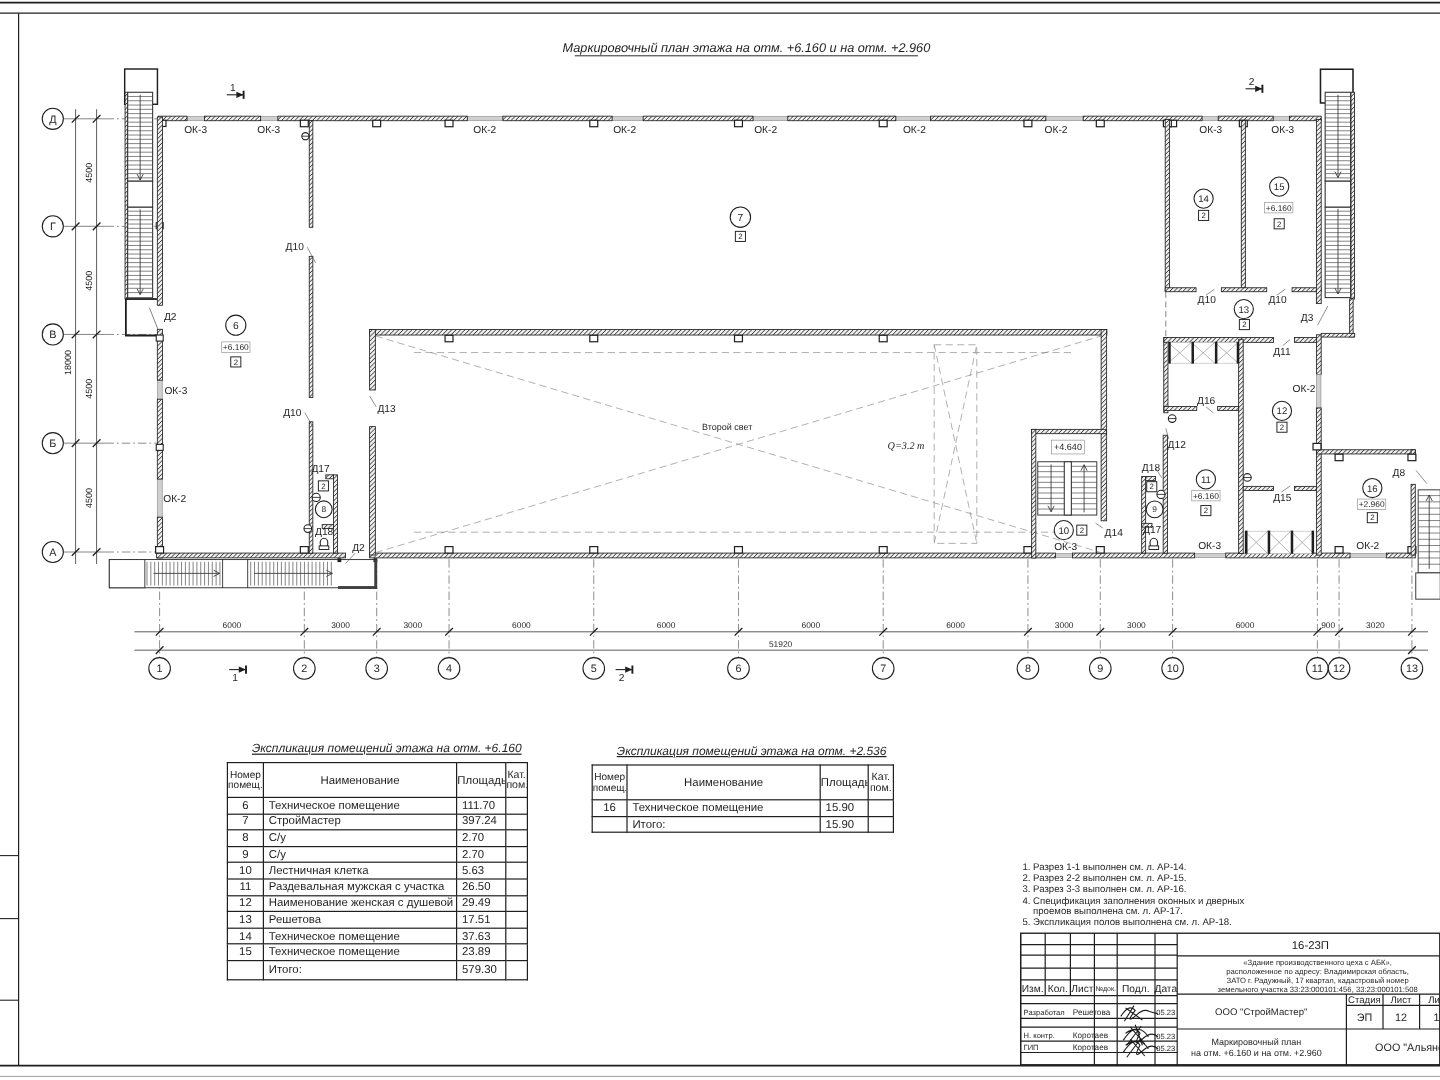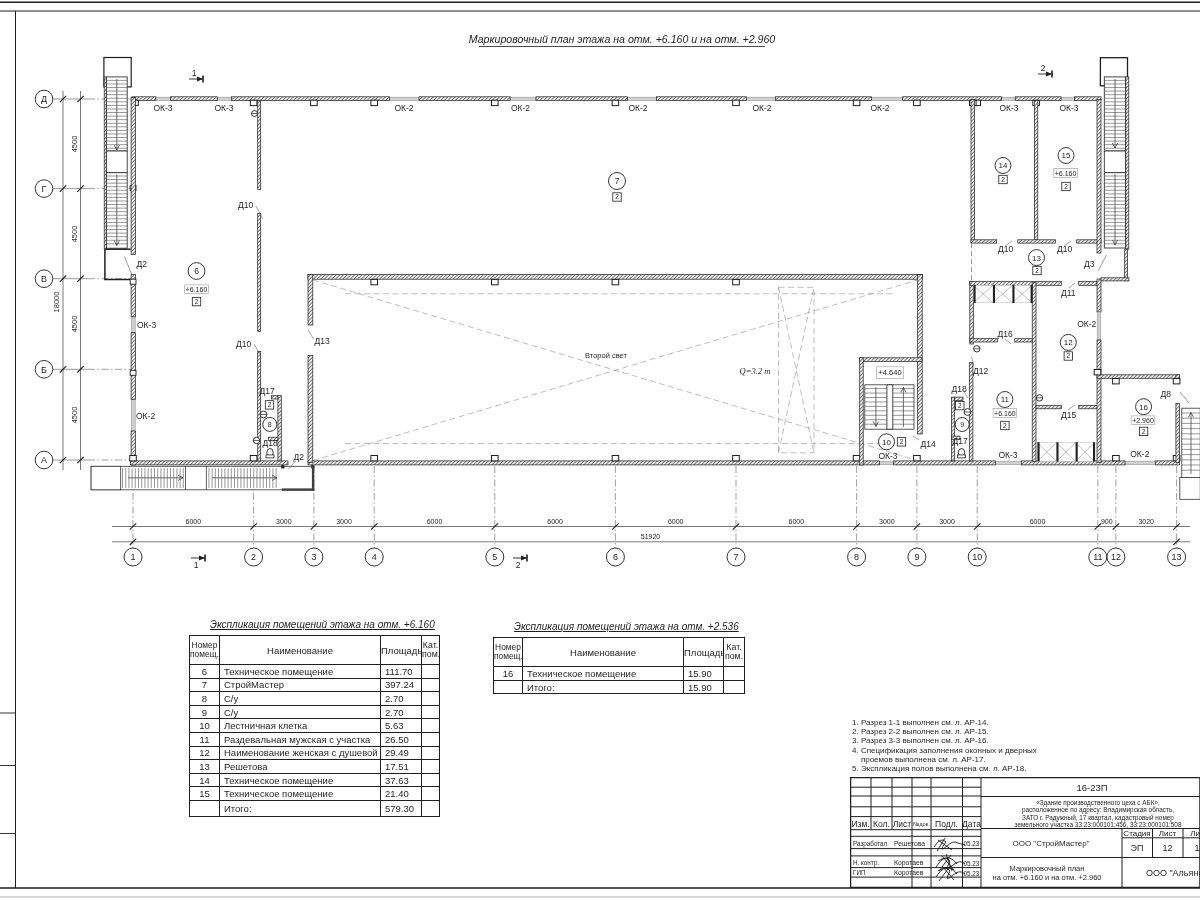--- a/index.html
+++ b/index.html
@@ -753,21 +753,21 @@
       </tr>
 <tr>
         <td class="c">14</td>
         <td>Техническое помещение</td>
         <td class="r">37.63</td>
         <td></td>
       </tr>
 <tr>
         <td class="c">15</td>
         <td>Техническое помещение</td>
-        <td class="r">21.40</td>
+        <td class="r">23.89</td>
         <td></td>
       </tr>
 <tr style="height:16px">
         <td></td>
         <td class="r">Итого:</td>
         <td class="r">579.30</td>
         <td></td>
       </tr>
 </tbody>
   </table>

